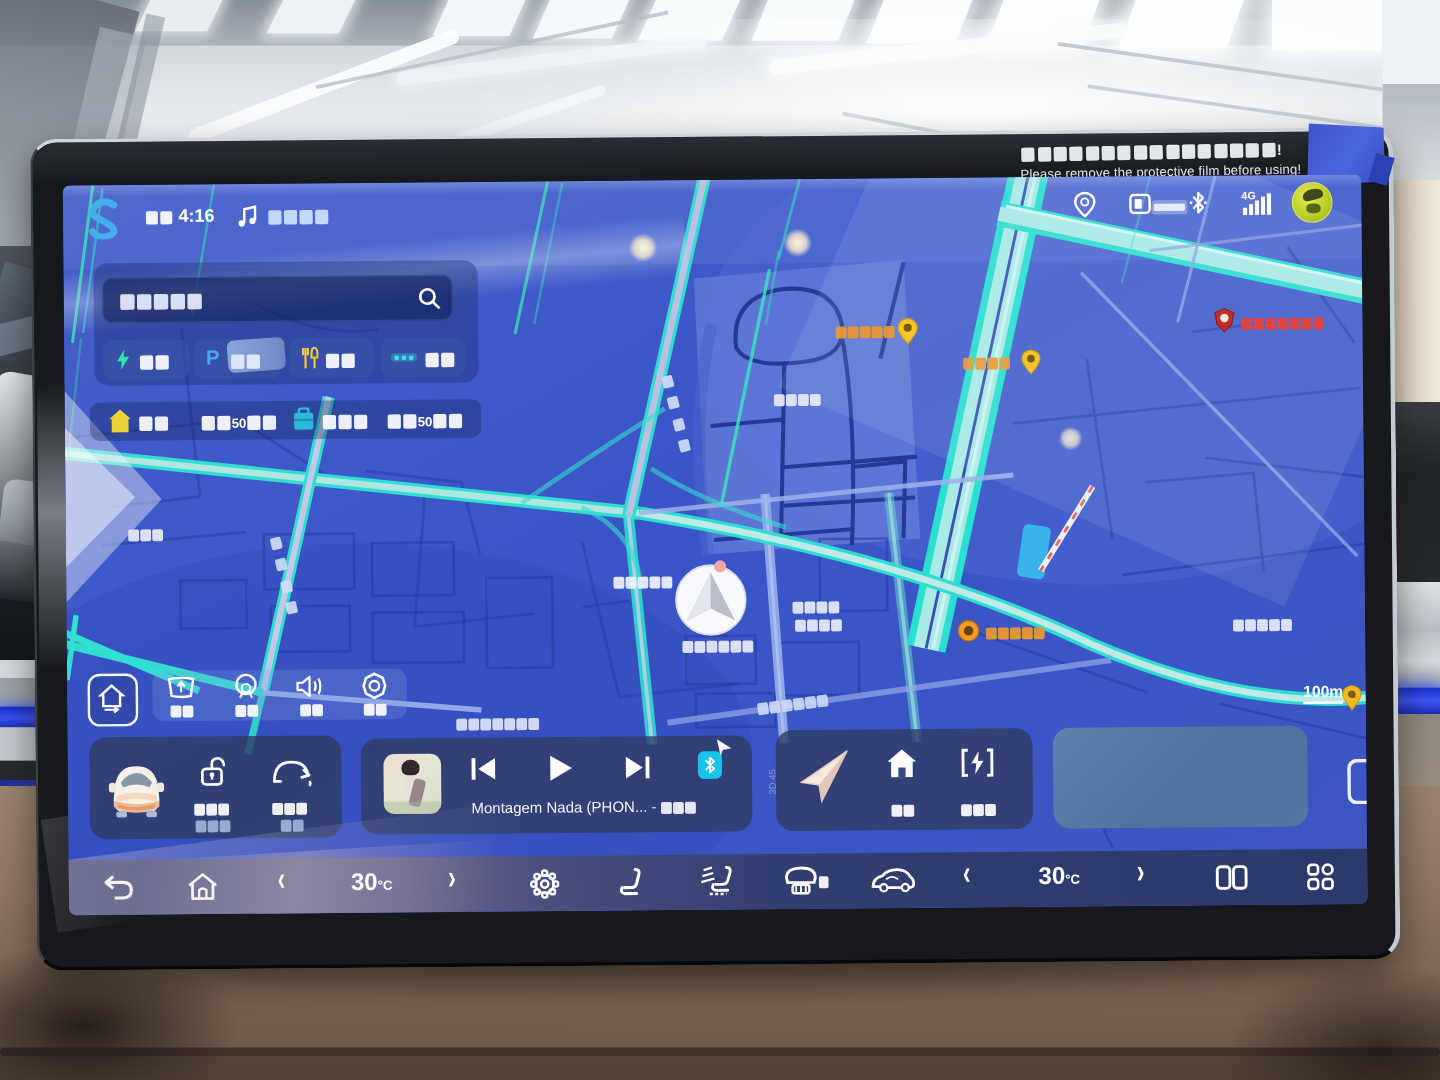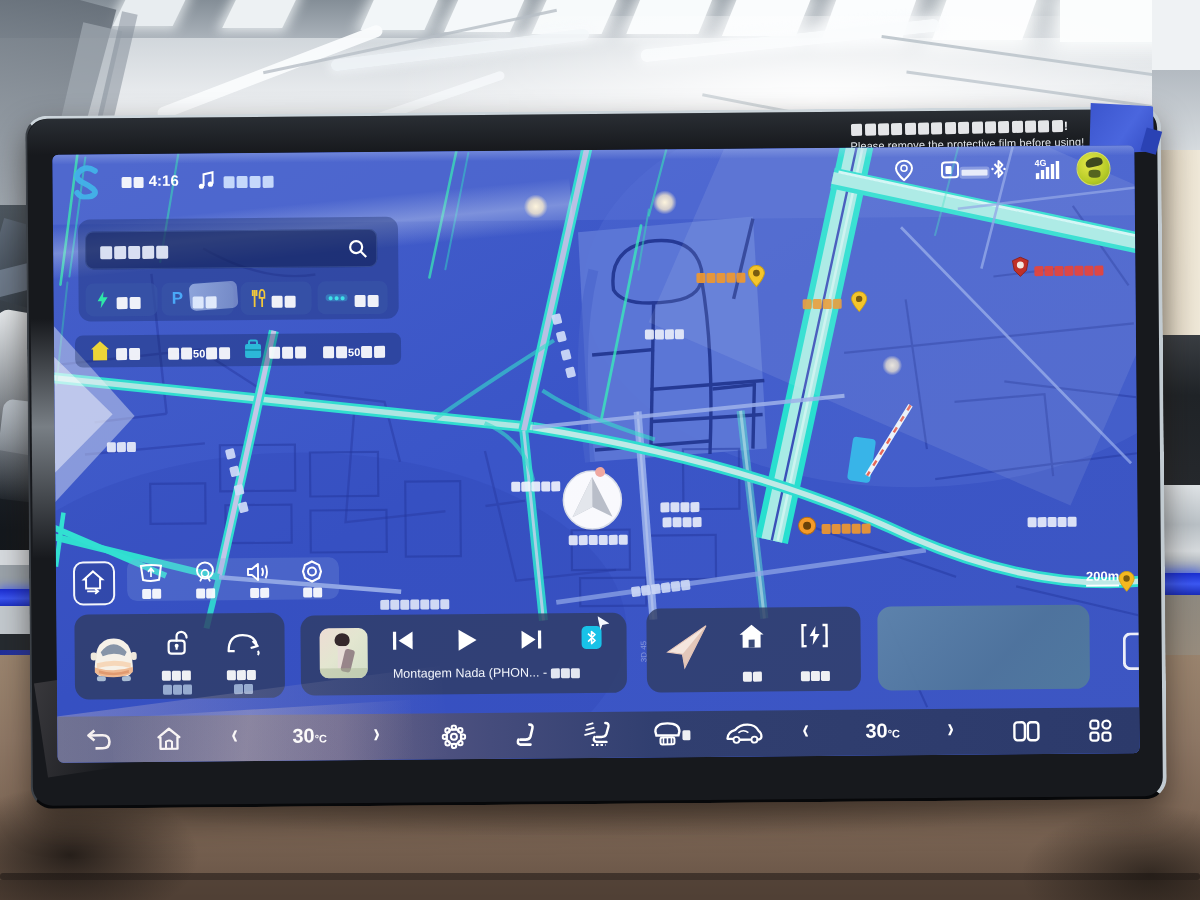--- a/index.html
+++ b/index.html
@@ -332,21 +332,21 @@
 
     <div class="a lbl" style="left:512px;top:381px;color:#e8edfa;"><i class="c t"></i><i class="c t"></i><i class="c t"></i><i class="c t"></i><i class="c t"></i><i class="c t"></i></div>
 
     <div class="a lbl" style="left:604px;top:349px;color:#e8edfa;"><i class="c t"></i><i class="c t"></i><i class="c t"></i><i class="c t"></i></div>
     <div class="a lbl" style="left:606px;top:364px;color:#e8edfa;"><i class="c t"></i><i class="c t"></i><i class="c t"></i><i class="c t"></i></div>
 
     <div class="a lbl" style="left:574px;top:430px;color:#ccd8f5;transform:rotate(-7deg);"><i class="c t"></i><i class="c t"></i><i class="c t"></i><i class="c t"></i><i class="c t"></i><i class="c t"></i></div>
 
     <div class="a lbl" style="left:323px;top:444px;color:#dde5f8;"><i class="c t"></i><i class="c t"></i><i class="c t"></i><i class="c t"></i><i class="c t"></i><i class="c t"></i><i class="c t"></i></div>
 
-    <div class="a lbl" style="left:1030px;top:424px;color:#fff;font-size:13px;font-weight:bold;border-bottom:2px solid #fff;padding-bottom:2px;">200m</div>
+    <div class="a lbl" style="left:1030px;top:424px;color:#fff;font-size:13px;font-weight:bold;border-bottom:2px solid #fff;padding-bottom:2px;">100m</div>
 
     <svg class="a" style="left:1062px;top:425px;" width="17" height="22" viewBox="0 0 18 23">
         <path d="M9,1 C13.5,1 17,4.2 17,8.5 C17,13 9,22 9,22 C9,22 1,13 1,8.5 C1,4.2 4.5,1 9,1 Z" fill="#f5b820" stroke="#caa018" stroke-width="1"></path>
         <circle cx="9" cy="8.5" r="3.4" fill="#7a5c10"></circle>
       </svg>
 
     <svg class="a" style="left:17px;top:9px;" width="34" height="36" viewBox="0 0 36 38">
         <path d="M27,8 Q18,2 11,8 Q4,14 12,19 Q20,23 25,27 Q30,32 22,35 Q13,38 8,31" fill="none" stroke="#42b2e8" stroke-width="6" stroke-linecap="round" opacity="0.95"></path>
       </svg>
 

